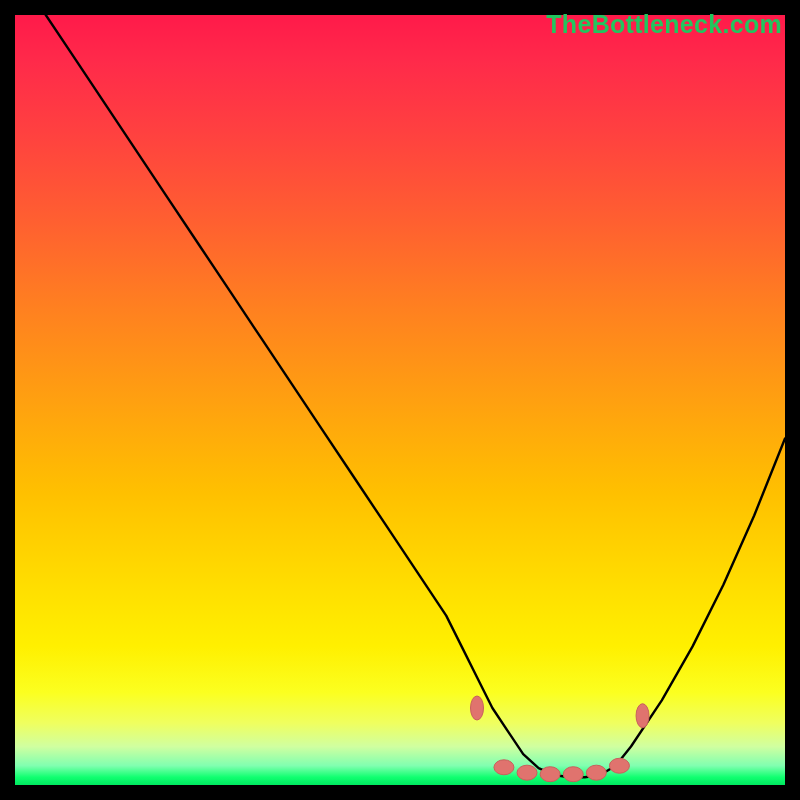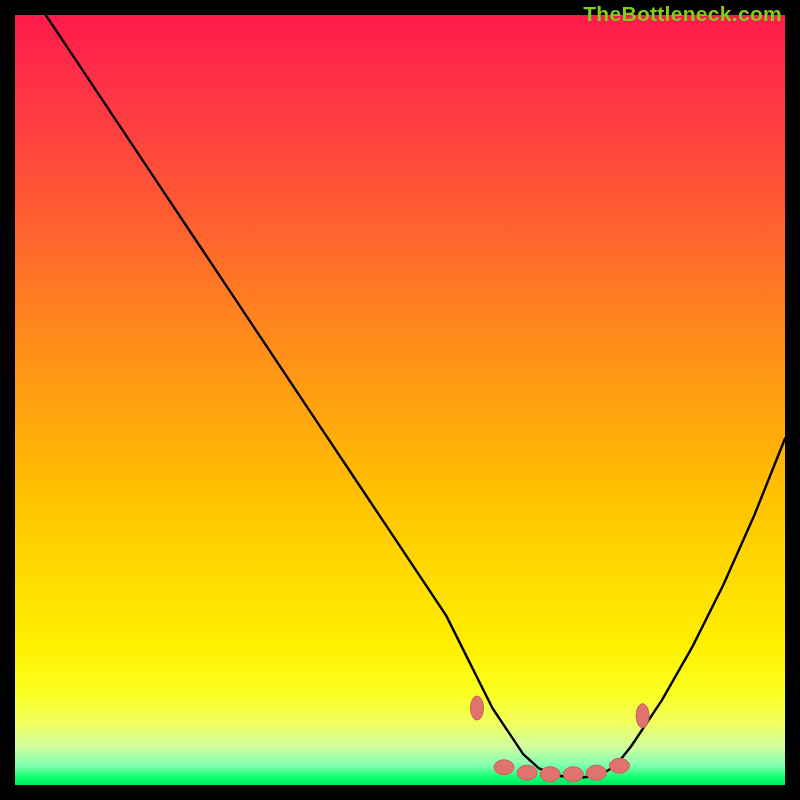--- a/index.html
+++ b/index.html
@@ -36,25 +36,25 @@
       #fbff20 88%,
       #efff60 92%,
       #d0ffa0 95%,
       #80ffb0 97.5%,
       #10ff70 99%,
       #00e860 100%
     );
   }
   .watermark {
     position: absolute;
-    top: 2px;
+    top: 10px;
     right: 18px;
-    color: #84cc16;
+    color: #22c55e;
     font-family: Arial, Helvetica, sans-serif;
-    font-size: 21px;
+    font-size: 25px;
     font-weight: bold;
     letter-spacing: 0.3px;
   }
   svg.curve {
     position: absolute;
     left: 0;
     top: 0;
     width: 100%;
     height: 100%;
   }

